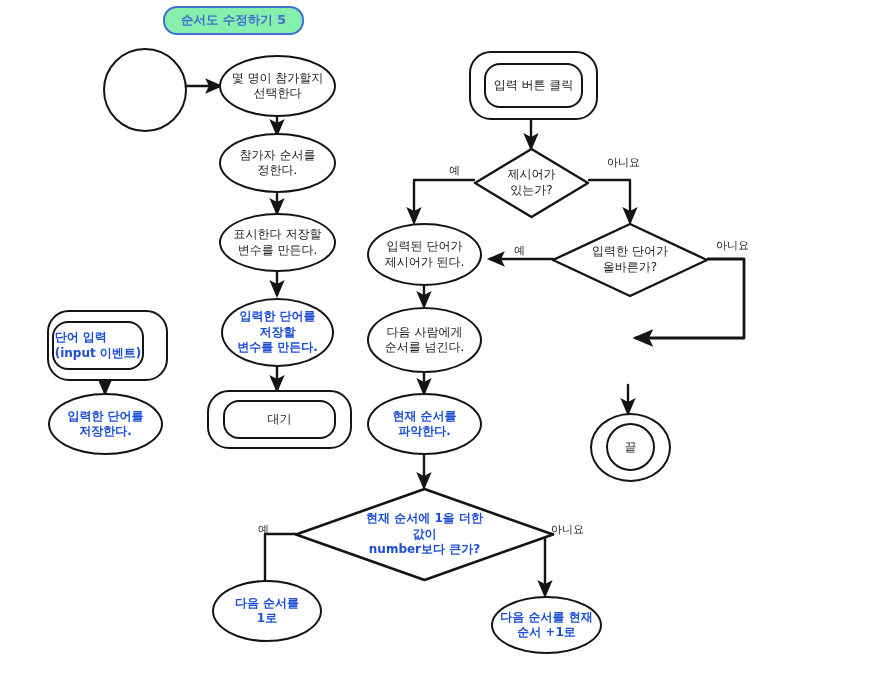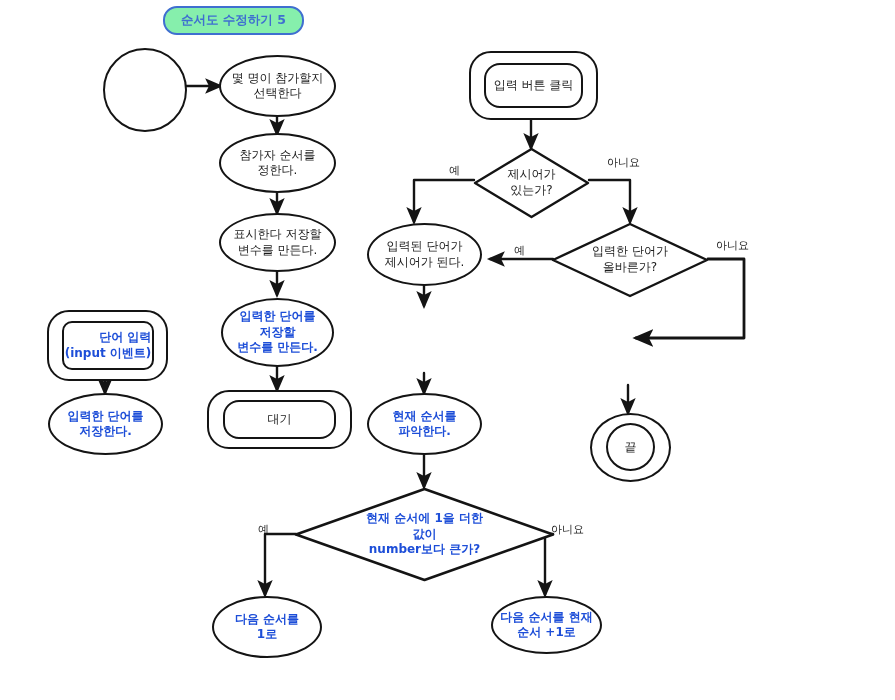--- a/index.html
+++ b/index.html
@@ -12,21 +12,21 @@
   .node .txt{padding:0 4px;white-space:pre-line;}
 
   .ellipse{border:2px solid #141414;border-radius:50%;background:#fff;align-items:center;}
   .diamond-wrap{position:absolute;text-decoration:underline;}
   .diamond-wrap .lbl{position:absolute;left:0;top:0;width:100%;height:100%;
         display:flex;align-items:center;justify-content:center;text-align:center;
         white-space:pre-line;line-height:1.3;}
 
   .rr-outer{position:absolute;border:2px solid #141414;border-radius:22px;background:#fff;}
   .rr-inner{position:absolute;border:2px solid #141414;border-radius:16px;background:#fff;
-        display:flex;align-items:center;justify-content:center;text-align:right;
+        display:flex;align-items:center;justify-content:center;text-align:left;
         white-space:pre-line;line-height:1.3;}
 
   .circ-outer{position:absolute;border:2px solid #141414;border-radius:50%;background:#fff;}
   .circ-inner{position:absolute;border:2px solid #141414;border-radius:50%;background:#fff;
         display:flex;align-items:center;justify-content:center;}
 
   .edge-label{position:absolute;font-size:11px;color:#1a1a1a;white-space:nowrap;}
 
   .title-badge{position:absolute;border:2px solid #3f6fd0;border-radius:14px;
         color:#3f6fd0;font-size:12.5px;font-weight:bold;padding:4px 16px;
@@ -92,21 +92,21 @@
   <div class="node ellipse fs12 t-green" style="left:221px;top:298px;width:113px;height:69px;">
       <span class="txt">입력한 단어를
 저장할
 변수를 만든다.</span>
     </div>
 
   <div class="rr-outer" style="left:207px;top:390px;width:141px;height:55px;"></div>
   <div class="rr-inner fs12 t-black" style="left:223px;top:400px;width:109px;height:35px;">대기</div>
 
   <div class="rr-outer" style="left:47px;top:310px;width:117px;height:67px;"></div>
-  <div class="rr-inner fs12 t-green" style="left:62px;top:321px;width:88px;height:45px;border-radius:10px;">단어 입력
+  <div class="rr-inner fs12 t-green" style="left:52px;top:321px;width:88px;height:45px;">단어 입력
 (input 이벤트)</div>
 
   <div class="node ellipse fs12 t-green" style="left:48px;top:393px;width:115px;height:62px;">
       <span class="txt">입력한 단어를
 저장한다.</span>
     </div>
 
   <div class="rr-outer" style="left:469px;top:51px;width:125px;height:65px;"></div>
   <div class="rr-inner fs12 t-black" style="left:484px;top:63px;width:95px;height:41px;">입력 버튼 클릭</div>
 
@@ -124,40 +124,44 @@
     </svg>
     <div class="lbl fs12 t-black">입력한 단어가
 올바른가?</div>
   </div>
 
   <div class="node ellipse fs12 t-black" style="left:367px;top:223px;width:115px;height:63px;">
       <span class="txt">입력된 단어가
 제시어가 된다.</span>
     </div>
 
+  <div class="node ellipse fs12 t-black" style="left:367px;top:307px;width:115px;height:66px;">
+      <span class="txt">다음 사람에게
+순서를 넘긴다.</span>
+    </div>
 
   <div class="node ellipse fs12 t-green" style="left:367px;top:393px;width:115px;height:62px;">
       <span class="txt">현재 순서를
 파악한다.</span>
     </div>
 
 
   <div class="circ-outer" style="left:590px;top:413px;width:77px;height:65px;"></div>
   <div class="circ-inner fs12 t-black" style="left:606px;top:423px;width:45px;height:44px;">끝</div>
 
   <div class="diamond-wrap" style="left:294px;top:487px;width:261px;height:95px;">
     <svg width="261" height="95" viewBox="0 0 261 95">
       <path d="M130.5,2 L259,47.5 L130.5,93 L2,47.5 Z" fill="#fff" stroke="#141414" stroke-width="2.6" stroke-linejoin="round"></path>
     </svg>
     <div class="lbl fs12 t-green">현재 순서에 1을 더한
 값이
 number보다 큰가?</div>
   </div>
 
-  <div class="node ellipse fs12 t-green" style="left:212px;top:596px;width:110px;height:62px;">
+  <div class="node ellipse fs12 t-green" style="left:212px;top:580px;width:110px;height:62px;">
       <span class="txt">다음 순서를
 1로</span>
     </div>
 
   <div class="node ellipse fs12 t-green" style="left:491px;top:596px;width:111px;height:58px;">
       <span class="txt">다음 순서를 현재
 순서 +1로</span>
     </div>
 
   <div class="edge-label" style="left:449px;top:163px;">예</div>

